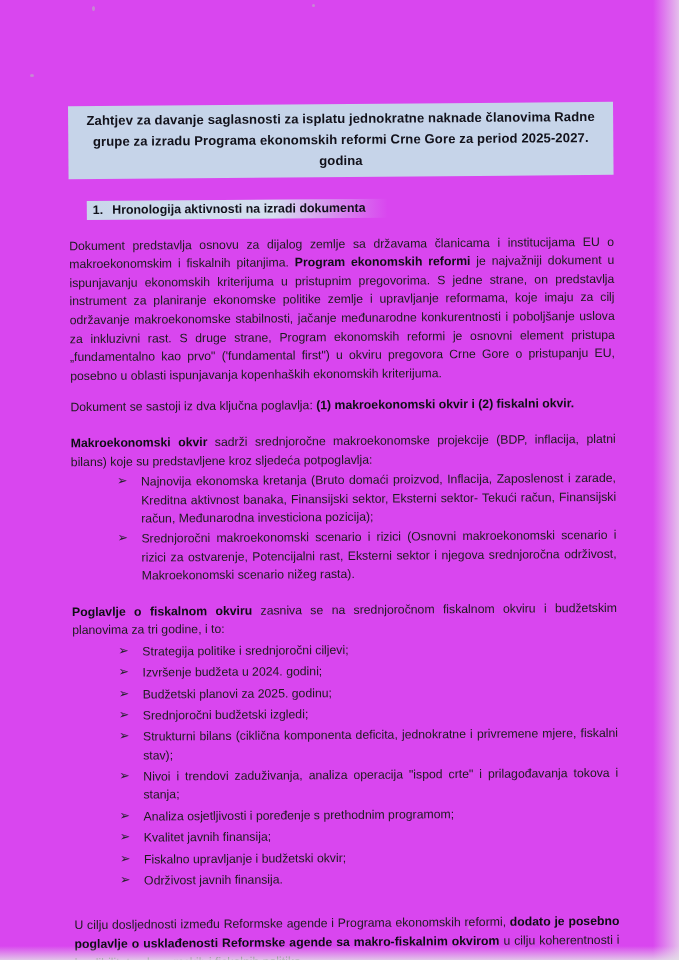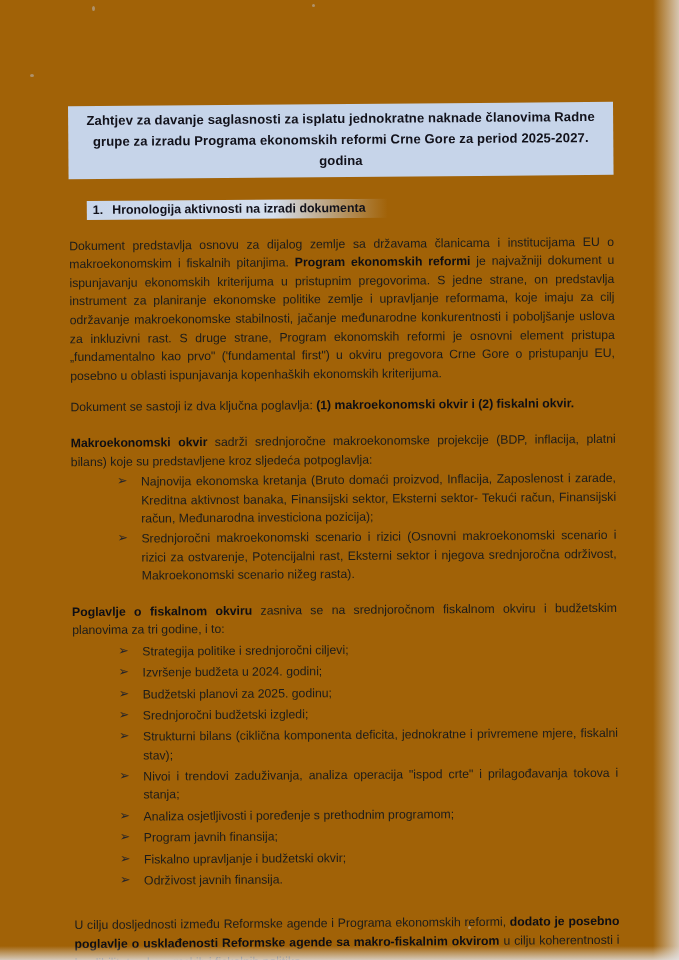--- a/index.html
+++ b/index.html
@@ -13,21 +13,21 @@
     overflow: hidden;
     font-family: "Liberation Sans", sans-serif;
     color: #1b1b1b;
   }
 
   
   .page {
     position: relative;
     width: 679px;
     height: 960px;
-    background: #a16207;
+    background: #d946ef;
     box-sizing: border-box;
   }
 
   
   .speckle {
     position: absolute;
     background: #b9b9bd;
     border-radius: 50%;
     opacity: .55;
   }
@@ -149,21 +149,21 @@
     <p class="body-par"><b>Poglavlje o fiskalnom okviru</b><span> zasniva se na srednjoročnom fiskalnom okviru i budžetskim planovima za tri godine, i to:</span></p>
 
     <ul class="arrow-list loose">
       <li><span class="arrow">➢</span><span>Strategija politike i srednjoročni ciljevi;</span></li>
       <li><span class="arrow">➢</span><span>Izvršenje budžeta u 2024. godini;</span></li>
       <li><span class="arrow">➢</span><span>Budžetski planovi za 2025. godinu;</span></li>
       <li><span class="arrow">➢</span><span>Srednjoročni budžetski izgledi;</span></li>
       <li><span class="arrow">➢</span><span>Strukturni bilans (ciklična komponenta deficita, jednokratne i privremene mjere, fiskalni stav);</span></li>
       <li><span class="arrow">➢</span><span>Nivoi i trendovi zaduživanja, analiza operacija "ispod crte" i prilagođavanja tokova i stanja;</span></li>
       <li><span class="arrow">➢</span><span>Analiza osjetljivosti i poređenje s prethodnim programom;</span></li>
-      <li><span class="arrow">➢</span><span>Program javnih finansija;</span></li>
+      <li><span class="arrow">➢</span><span>Kvalitet javnih finansija;</span></li>
       <li><span class="arrow">➢</span><span>Fiskalno upravljanje i budžetski okvir;</span></li>
       <li><span class="arrow">➢</span><span>Održivost javnih finansija.</span></li>
     </ul>
 
     <div class="spacer-sm"></div>
 
     <p class="body-par"><span>U cilju dosljednosti između Reformske agende i Programa ekonomskih reformi, </span><b>dodato je posebno poglavlje o usklađenosti Reformske agende sa makro-fiskalnim okvirom</b><span> u cilju koherentnosti i kredibiliteta ekonomskih i fiskalnih politika.</span></p>
 
   </div>
 

